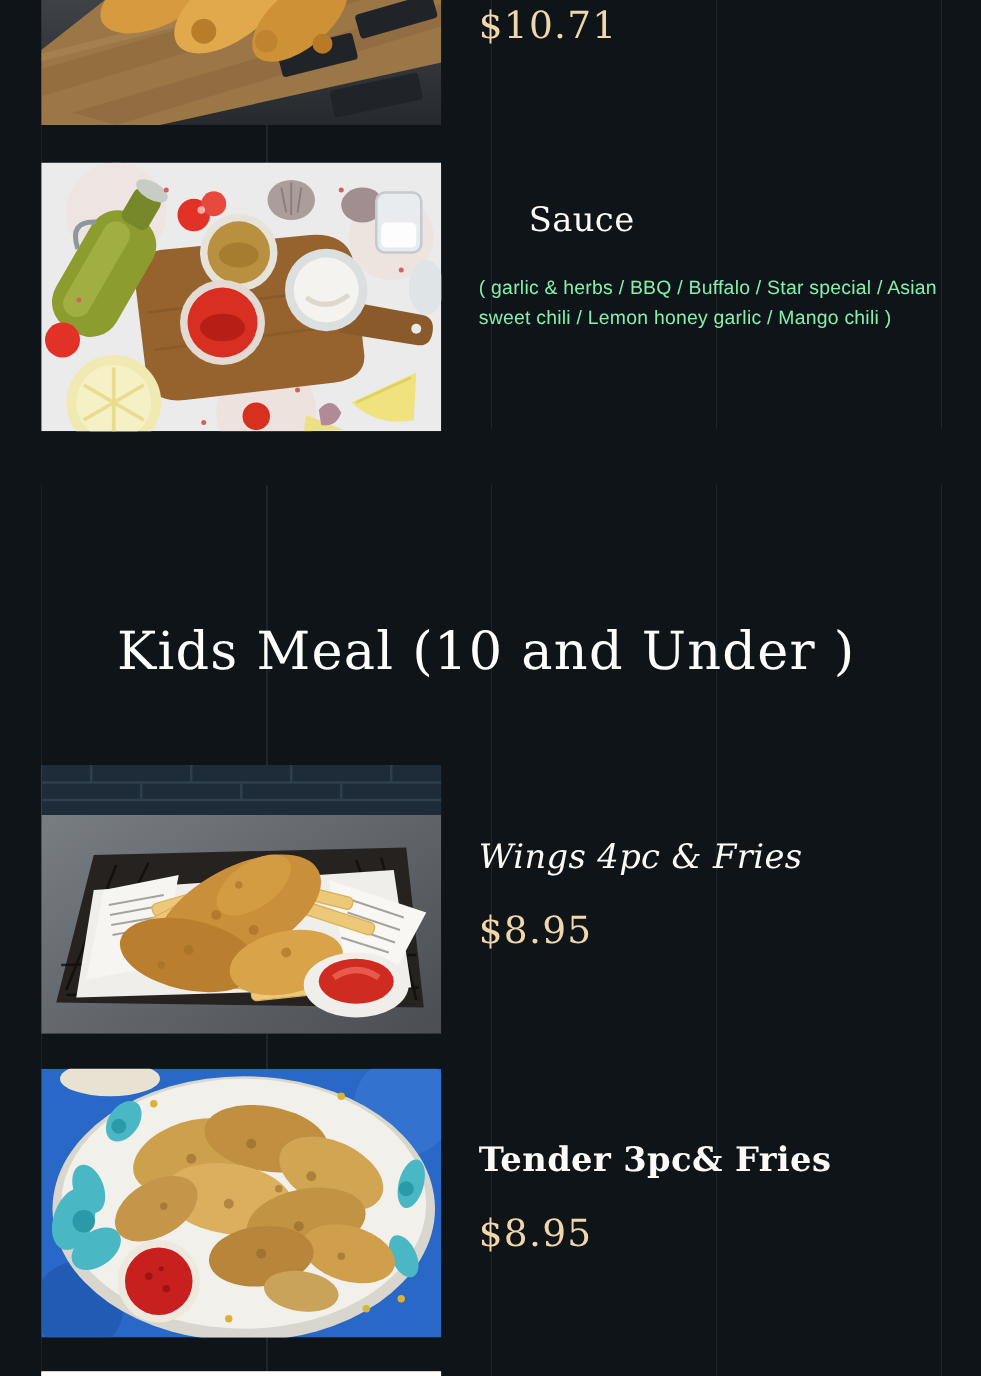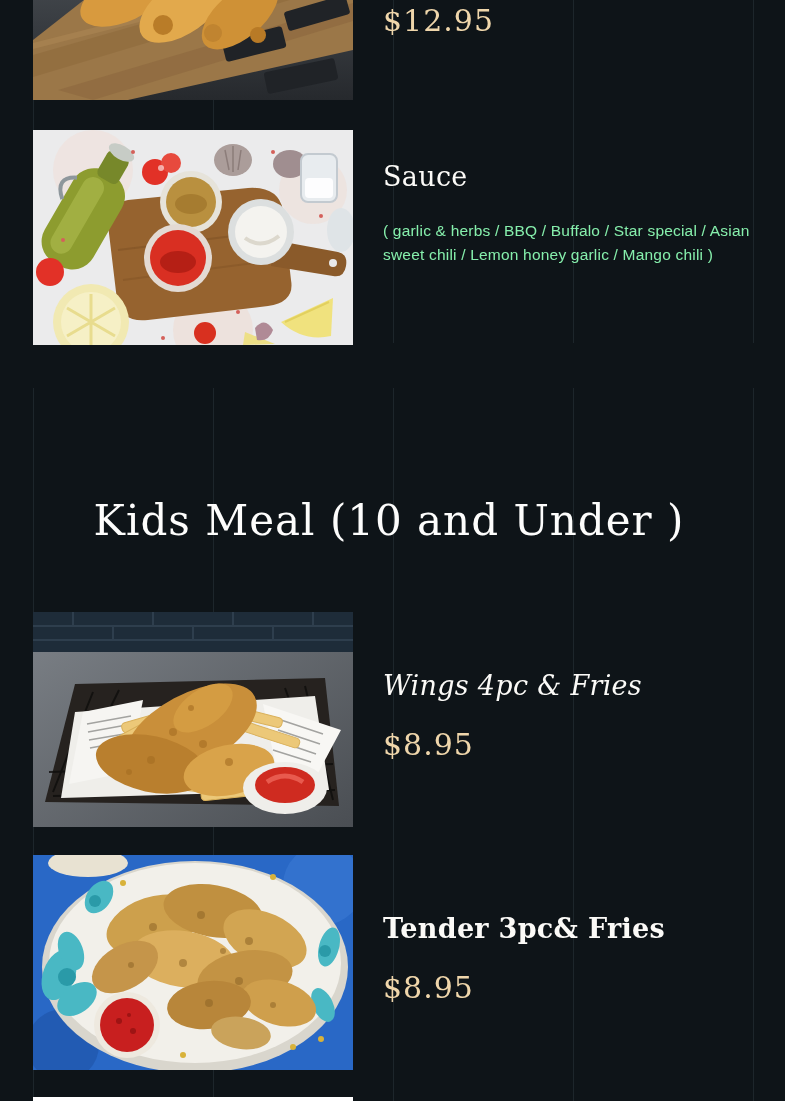--- a/index.html
+++ b/index.html
@@ -31,21 +31,21 @@
     font-size:15.5px;line-height:24px;color:#86efac;letter-spacing:.2px;
   }
   .section-heading{
     position:absolute;left:33px;width:712px;text-align:center;z-index:2;
     font-family:"DejaVu Serif",serif;font-size:42px;line-height:54px;
     color:#fdfdfc;letter-spacing:1px;
   }
   #img-cut{top:-115px;}
   #price-cut{top:2px;}
   #img-sauce{top:130px;}
-  #title-sauce{top:160px;}
+  #title-sauce{top:160px;margin-left:40px;}
   #desc-sauce{top:219px;}
   #heading-kids{top:494px;}
   #img-wings{top:612px;}
   #title-wings{top:669px;font-style:italic;}
   #price-wings{top:726px;}
   #img-tender{top:855px;}
   #title-tender{top:912px;font-weight:bold;}
   #price-tender{top:969px;}
   #img-next{top:1097px;}
 </style>
@@ -82,21 +82,21 @@
       <ellipse cx="207" cy="130" rx="46" ry="23" transform="rotate(-40 207 130)" fill="#cf9136"></ellipse>
       <ellipse cx="258" cy="58" rx="44" ry="22" transform="rotate(-45 258 58)" fill="#d69839"></ellipse>
       <circle cx="130" cy="140" r="10" fill="#b97c28"></circle>
       <circle cx="180" cy="148" r="9" fill="#c08430"></circle>
       <circle cx="225" cy="150" r="8" fill="#b87a26"></circle>
       <circle cx="105" cy="88" r="7" fill="#e7b258" opacity=".8"></circle>
       <circle cx="190" cy="95" r="8" fill="#e7b258" opacity=".7"></circle>
     </g>
   </svg>
 </div>
-<div class="price" id="price-cut">$12.95</div>
+<div class="price" id="price-cut">$10.71</div>
 
 <div class="img-box" id="img-sauce">
   <svg viewBox="0 0 320 215">
     <rect width="320" height="215" fill="#ebebec"></rect>
     <circle cx="60" cy="40" r="40" fill="#f2ddd5" opacity=".5"></circle>
     <circle cx="280" cy="60" r="34" fill="#f0d9cf" opacity=".4"></circle>
     <circle cx="180" cy="200" r="40" fill="#efd8cd" opacity=".45"></circle>
 
     <g>
       <path d="M75 95 Q70 75 95 70 L215 58 Q245 56 250 80 L258 150 Q262 172 235 176 L115 190 Q88 193 84 170 Z" fill="#96632f"></path>

